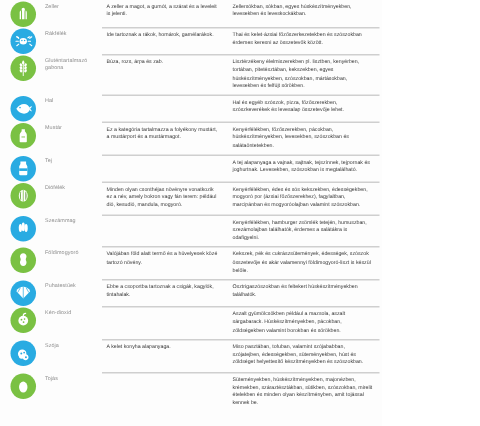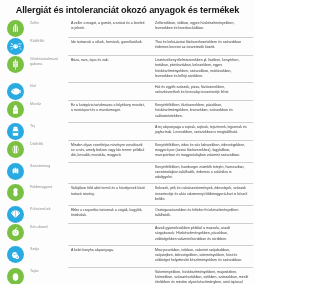--- a/index.html
+++ b/index.html
@@ -76,21 +76,20 @@
     border-top: 0.5px solid #cfcfcf;
   }
   .row:first-child .c-desc,
   .row:first-child .c-where { border-top: none; }
 </style>
 </head>
 <body>
 
 <div id="page">
 
-  <div class="title">Allergiát és intoleranciát okozó anyagok és termékek</div>
 
   <div class="table">
 
     <div class="row">
       <div class="c-icon">
         <span class="badge" style="background:#7AC143">
           <svg width="13" height="13" viewBox="0 0 24 24">
               <path d="M12 4c-1.2 0-2 1-2 2.2 0 1 .5 1.6.5 2.3v9.5h3V8.5c0-.7.5-1.3.5-2.3C14 5 13.2 4 12 4z" fill="#fff"></path>
               <path d="M9 7.5c-.9.4-1.4 1.3-1.4 2.6V18h1.6V9.2zM15 7.5c.9.4 1.4 1.3 1.4 2.6V18h-1.6V9.2z" fill="#fff"></path>
             </svg>

